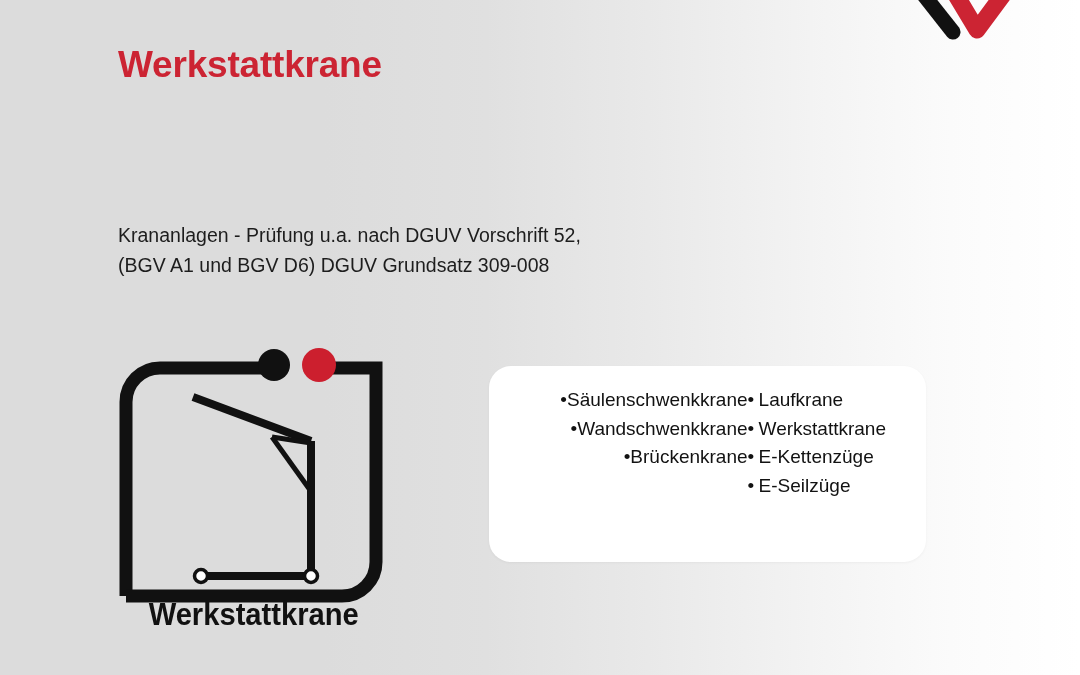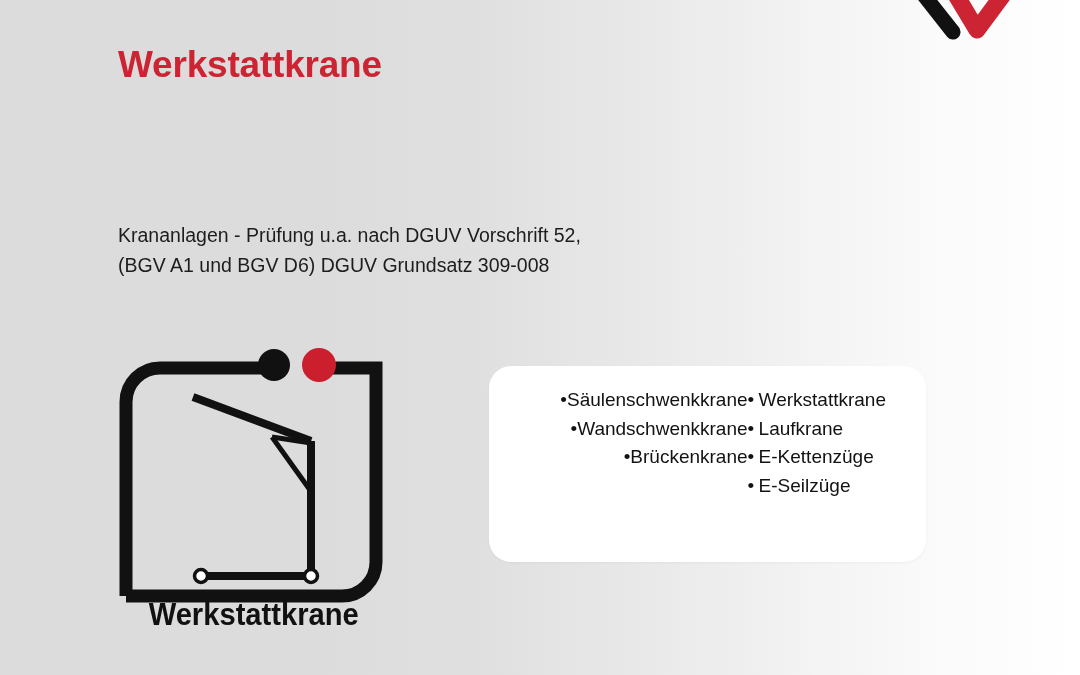--- a/index.html
+++ b/index.html
@@ -177,24 +177,24 @@
           </div>
           <div class="bullet-row">
             <span class="dot">•</span><span>Wandschwenkkrane</span>
           </div>
           <div class="bullet-row">
             <span class="dot">•</span><span>Brückenkrane</span>
           </div>
         </div>
         <div class="col right">
           <div class="bullet-row">
+            <span class="dot">•</span><span>Laufkrane</span>
+          </div>
+          <div class="bullet-row">
             <span class="dot">•</span><span>Werkstattkrane</span>
-          </div>
-          <div class="bullet-row">
-            <span class="dot">•</span><span>Laufkrane</span>
           </div>
           <div class="bullet-row">
             <span class="dot">•</span><span>E-Kettenzüge</span>
           </div>
           <div class="bullet-row">
             <span class="dot">•</span><span>E-Seilzüge</span>
           </div>
         </div>
       </div>
     </div>

